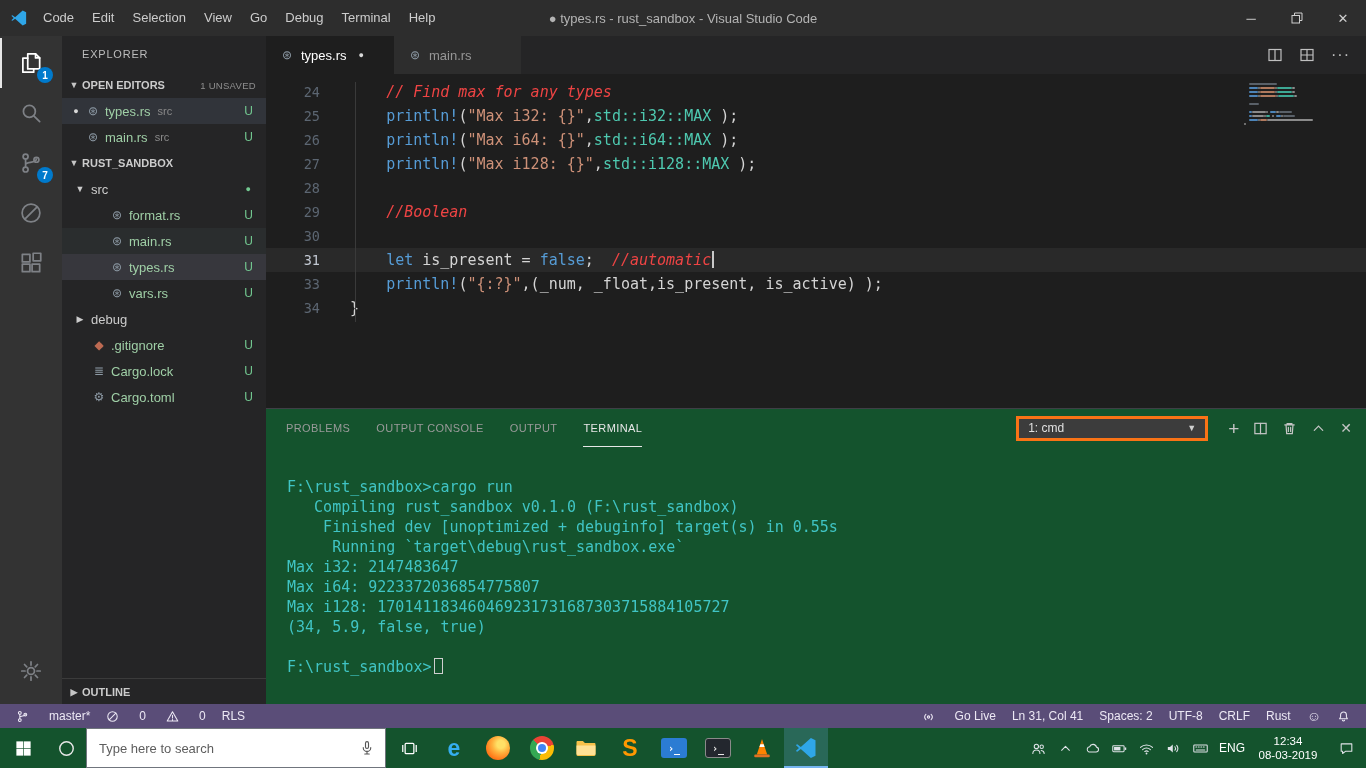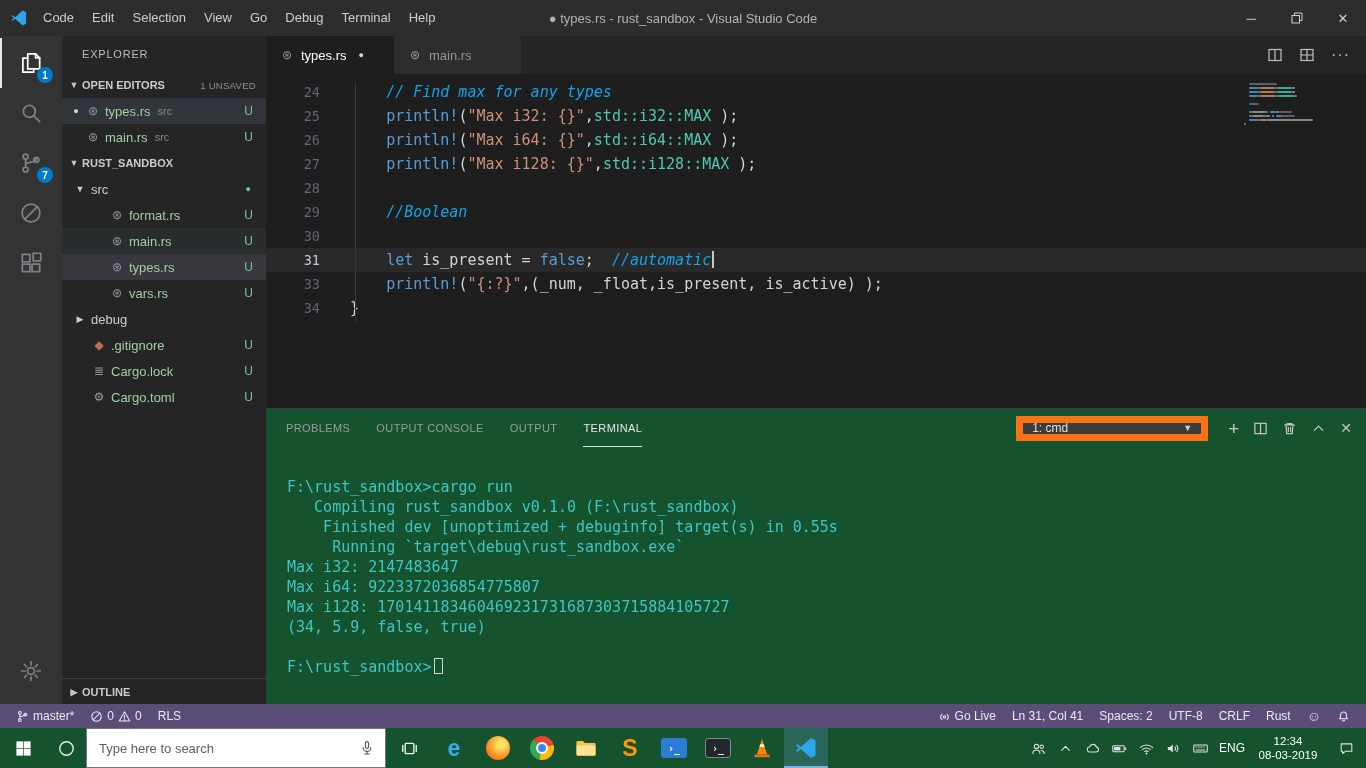--- a/index.html
+++ b/index.html
@@ -66,55 +66,55 @@
   .ellipsis{font-size:16px;letter-spacing:1px;color:#c0c0c0}
 
   
   .editor{flex:1;position:relative;overflow:hidden;font-family:"DejaVu Sans Mono",monospace;font-size:15px;line-height:24px;padding-top:6px}
   .code-line{display:flex;height:24px;position:relative}
   .code-line.current{background:rgba(255,255,255,.05)}
   .line-num{width:84px;text-align:right;padding-right:30px;color:#5c6672;font-size:13.5px;flex-shrink:0}
   .code-line.current .line-num{color:#c2c8d2}
   .line-text{white-space:pre}
   .tok-p{color:#d4d4d4}
-  .tok-c{color:#0ea5e9;font-style:italic}
+  .tok-c{color:#ef4444;font-style:italic}
   .tok-s{color:#ce9178}
   .tok-k{color:#569cd6}
   .tok-t{color:#4ec9b0}
   .editor-cursor{display:inline-block;width:2px;height:17px;background:#c8c8c8;vertical-align:-3px;margin-left:1px}
   .indent-guide{position:absolute;left:89px;top:8px;width:1px;background:#3a3a3a;pointer-events:none}
   .minimap{position:absolute;top:8px;right:10px;width:112px}
   .mm-line{display:flex;height:4px;align-items:center}
   .mm-tok{height:2.5px;border-radius:1px;flex-shrink:0}
   .mm-sp{height:1px;flex-shrink:0}
   .mm-p{background:#8a8a8a}.mm-c{background:#596068}.mm-s{background:#b07a5e}.mm-k{background:#4d84b8}.mm-t{background:#3da894}
 
   
   .panel{height:296px;border-top:1px solid #3f3f46;display:flex;flex-direction:column;background:#14532d;flex-shrink:0}
   .panel-header{height:38px;display:flex;align-items:center;padding:0 14px 0 20px;flex-shrink:0}
   .panel-tab{font-size:11px;letter-spacing:.4px;color:#9a9a9a;margin-right:26px;height:100%;display:flex;align-items:center;
     border-bottom:1px solid transparent;cursor:pointer}
   .panel-tab.active{color:#e7e7e7;border-bottom-color:#e7e7e7}
   .panel-controls{margin-left:auto;display:flex;align-items:center;gap:14px;color:#c5c5c5}
   .panel-controls svg{width:15px;height:15px;fill:none;stroke:currentColor;stroke-width:1.3;stroke-linecap:round}
-  .terminal-select{display:flex;align-items:center;justify-content:space-between;background:#3c3c3c;border:7px solid #f97316;
+  .terminal-select{display:flex;align-items:center;justify-content:space-between;background:#3c3c3c;border:3px solid #f97316;
     color:#e0e0e0;font-size:12px;height:25px;width:192px;padding:0 9px;cursor:pointer;margin-right:6px}
   .select-arrow{font-size:9px;color:#cfcfcf}
   .icon-btn{cursor:pointer;display:flex;align-items:center}
   .plus-glyph{font-size:19px;font-weight:300;line-height:15px}
   .close-glyph{font-size:14px}
   .terminal-body{flex:1;padding:30px 0 0 21px;font-family:"DejaVu Sans Mono",monospace;font-size:15px;line-height:20px;color:#40c4c4;overflow:hidden}
   .term-line{white-space:pre;height:20px}
   .term-cursor{display:inline-block;width:9px;height:16px;border:1px solid #cfcfcf;vertical-align:-2px;margin-left:2px}
 
   
   .statusbar{height:24px;background:#5a4d78;display:flex;align-items:center;color:#ece8f4;font-size:12px;padding:0 8px;flex-shrink:0}
   .sb-left,.sb-right{display:flex;height:100%}
   .sb-right{margin-left:auto}
-  .sb-item{display:flex;align-items:center;gap:4px;padding:0 8px;height:100%;cursor:pointer;white-space:nowrap}
+  .sb-item{display:flex;align-items:center;gap:20px;padding:0 8px;height:100%;cursor:pointer;white-space:nowrap}
   .sb-item svg{width:13px;height:13px;fill:none;stroke:currentColor;stroke-width:1.3;stroke-linecap:round;stroke-linejoin:round}
   .smiley{font-size:14px;line-height:1}
 
   
   .taskbar{height:40px;background:#14532d;display:flex;align-items:stretch;flex-shrink:0}
   .tb-btn{width:46px;display:flex;align-items:center;justify-content:center;cursor:pointer}
   .tb-btn svg{width:19px;height:19px}
   .cortana-btn{width:40px}
   .tb-search{width:300px;background:#ffffff;display:flex;align-items:center;border:1px solid #70757d}
   .tb-search input{flex:1;border:none;outline:none;font-size:13px;padding-left:12px;color:#333;background:transparent;

